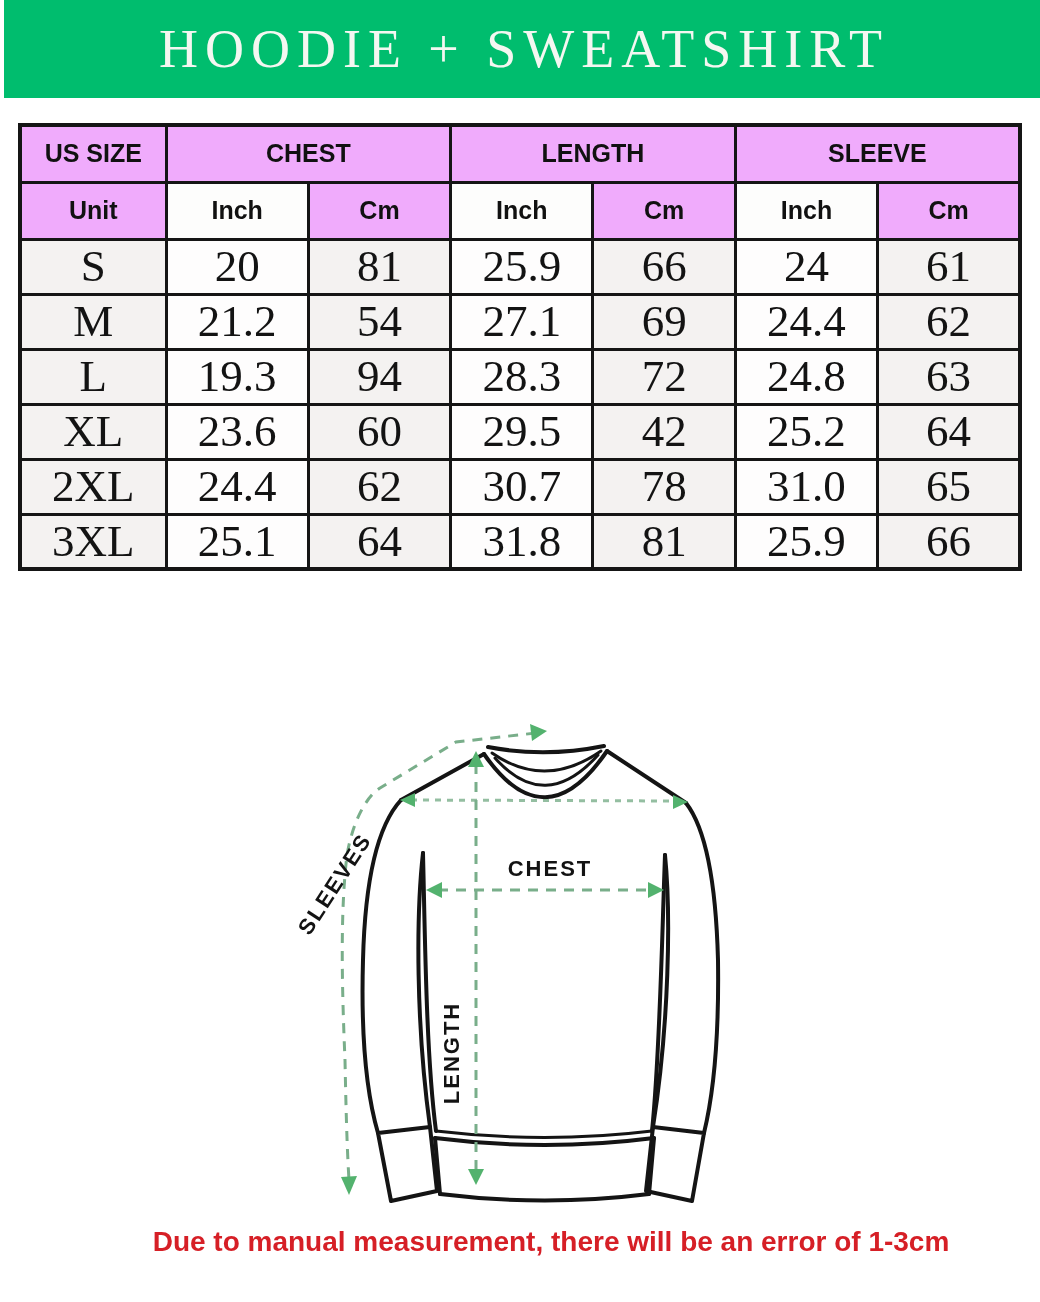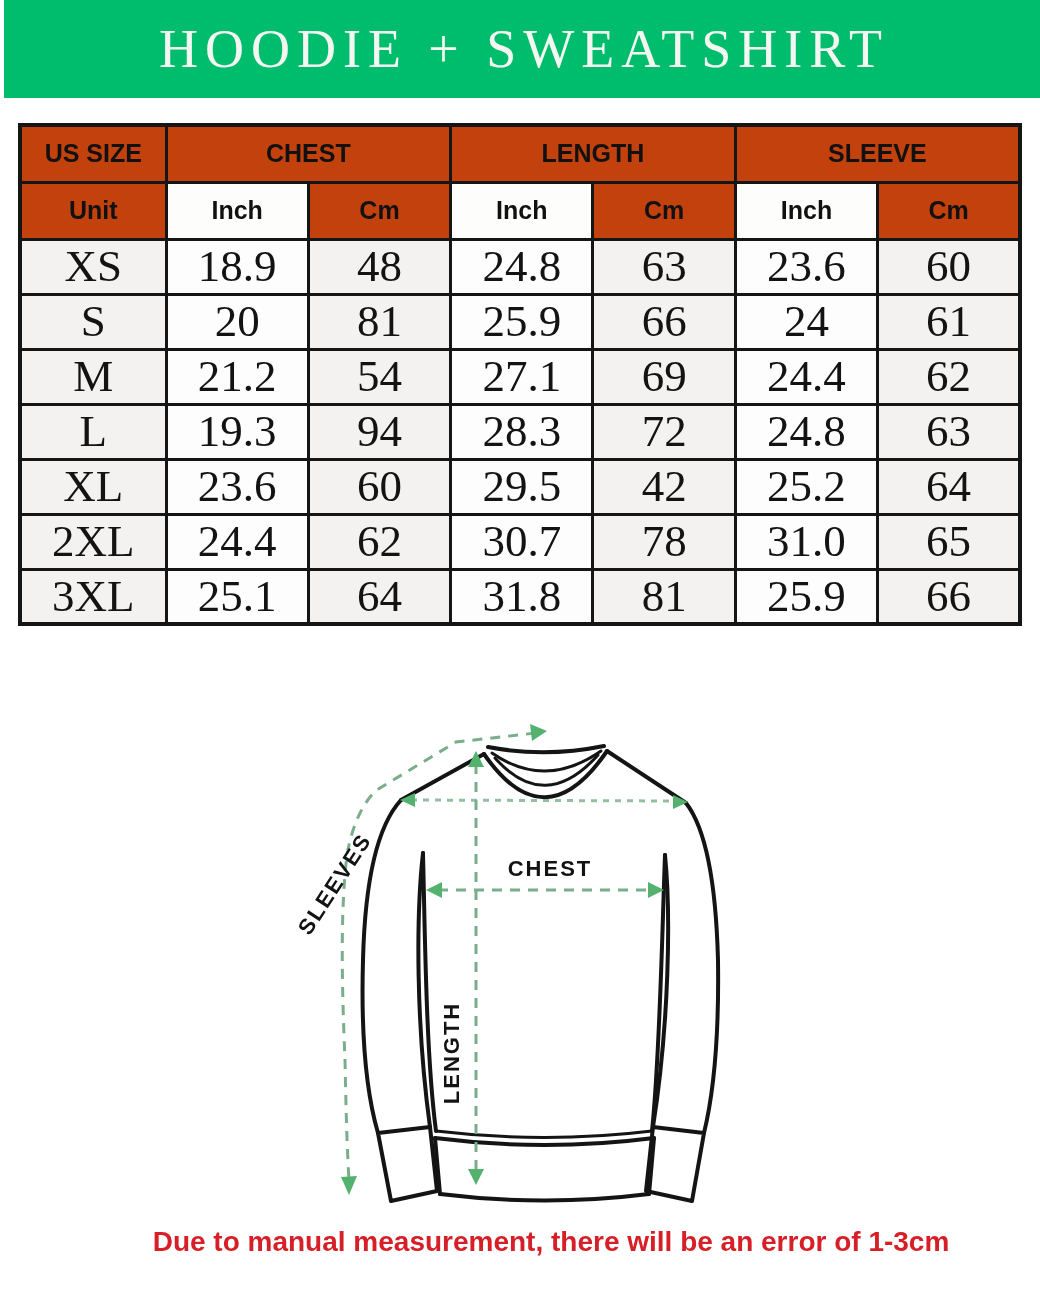--- a/index.html
+++ b/index.html
@@ -43,21 +43,21 @@
   table.size-chart th, table.size-chart td{
     border:3px solid var(--ink);
     text-align:center;vertical-align:middle;
     overflow:hidden;
   }
   thead tr{height:57px;}
   tbody tr{height:55px;}
   thead th{
     font-family:"Liberation Sans", sans-serif;
     font-weight:700;font-size:25px;color:#111;
-    background:#c2410c;
+    background:#f0abfc;
   }
   thead tr.unit-row th:nth-child(even){background:#fdfdfc;}
   tbody th, tbody td{
     font-family:"Liberation Serif", serif;
     font-weight:400;font-size:45px;line-height:1;color:#131313;
   }
   tbody th{background:#f4f2f1;}
   tbody td:nth-child(odd){background:#f4f2f1;}
   tbody td:nth-child(even){background:#fefdfd;}
   
@@ -113,29 +113,20 @@
         <th>Inch</th>
         <th>Cm</th>
         <th>Inch</th>
         <th>Cm</th>
         <th>Inch</th>
         <th>Cm</th>
       </tr>
     </thead>
     <tbody>
       <tr>
-        <th>XS</th>
-        <td>18.9</td>
-        <td>48</td>
-        <td>24.8</td>
-        <td>63</td>
-        <td>23.6</td>
-        <td>60</td>
-      </tr>
-      <tr>
         <th>S</th>
         <td>20</td>
         <td>81</td>
         <td>25.9</td>
         <td>66</td>
         <td>24</td>
         <td>61</td>
       </tr>
       <tr>
         <th>M</th>

